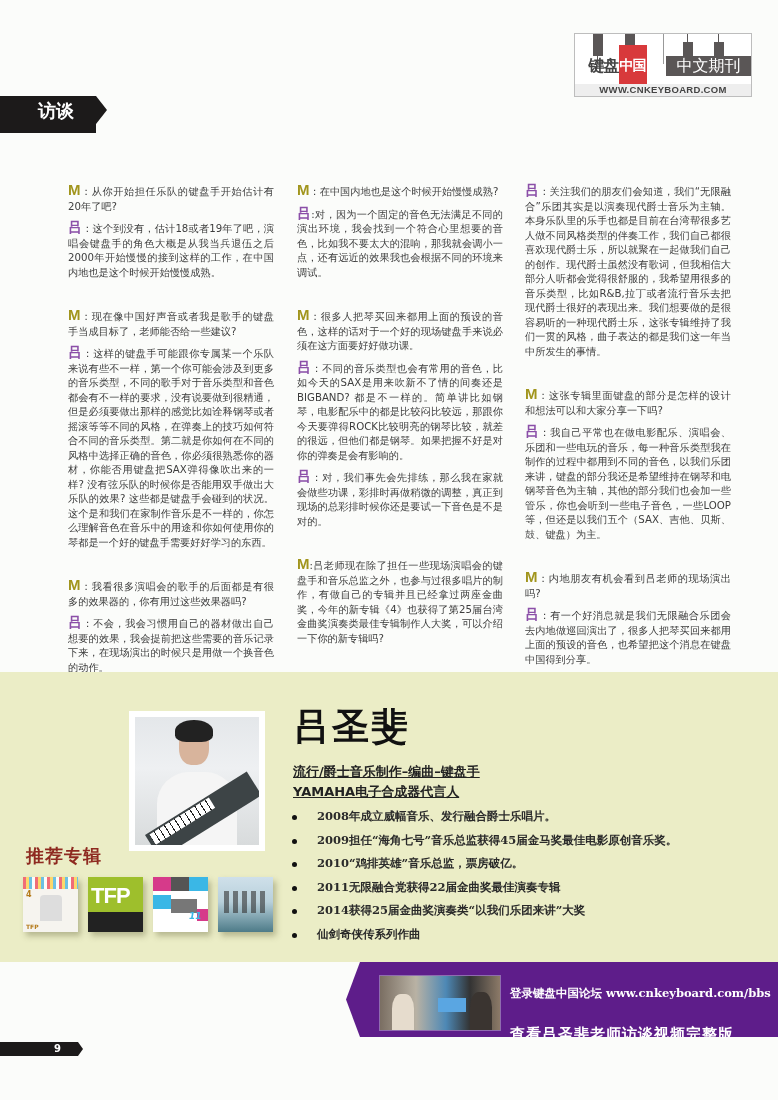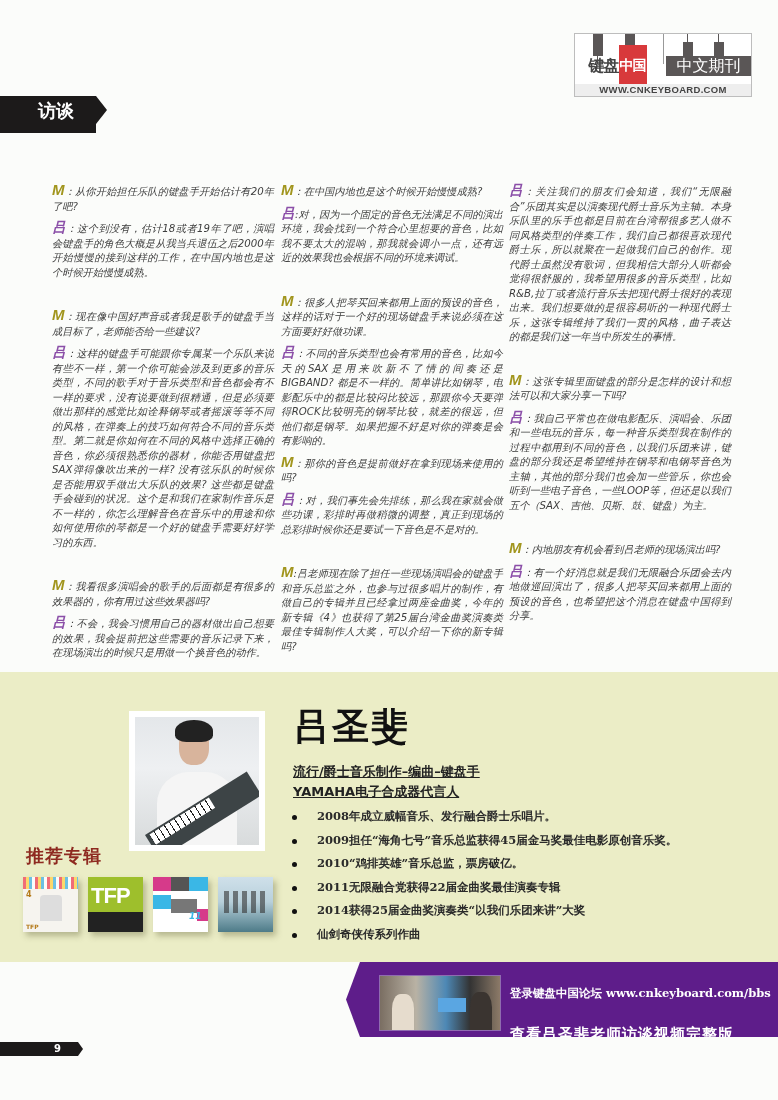--- a/index.html
+++ b/index.html
@@ -37,21 +37,21 @@
   }
   .section-tab::after {
     content: ""; position: absolute; right: -11px; top: 0; width: 0; height: 0;
     border-top: 14.5px solid transparent; border-bottom: 14.5px solid transparent; border-left: 11px solid #1c1a1a;
   }
   
   .col { position: absolute; top: 183px; width: 222px; font-size: 10.2px; line-height: 14.5px; color:#3d3d3d; }
   .col1 { left: 52px; }
   .col2 { left: 281px; }
   .col3 { left: 509px; }
-  .qa { margin: 0 0 6px 0; text-align: justify; font-style: italic; }
+  .qa { margin: 0 0 6px 16px; text-align: justify; }
   .qa .tag-m { color: #a1951d; font-weight: bold; font-size: 15px; font-family: "Liberation Sans", sans-serif; }
   .qa .tag-l { color: #8b4fa8; font-weight: bold; font-size: 14px; }
   .gap-lg { height: 22px; }
   
   .bio {
     position: absolute; left: 0; top: 672px; width: 778px; height: 290px; background: #ebedc6;
   }
   .portrait {
     position: absolute; left: 129px; top: 39px; width: 136px; height: 140px; background:#fff; padding: 6px; box-sizing: border-box;
   }
@@ -157,21 +157,20 @@
   <p class="qa"><span class="tag-m">M</span><span>：我看很多演唱会的歌手的后面都是有很多的效果器的，你有用过这些效果器吗?</span></p>
   <p class="qa"><span class="tag-l">吕</span><span>：不会，我会习惯用自己的器材做出自己想要的效果，我会提前把这些需要的音乐记录下来，在现场演出的时候只是用做一个换音色的动作。</span></p>
 </div>
 
 <div class="col col2">
   <p class="qa"><span class="tag-m">M</span><span>：在中国内地也是这个时候开始慢慢成熟?</span></p>
   <p class="qa"><span class="tag-l">吕</span><span>:对，因为一个固定的音色无法满足不同的演出环境，我会找到一个符合心里想要的音色，比如我不要太大的混响，那我就会调小一点，还有远近的效果我也会根据不同的环境来调试。</span></p>
   <div class="gap-lg"></div>
   <p class="qa"><span class="tag-m">M</span><span>：很多人把琴买回来都用上面的预设的音色，这样的话对于一个好的现场键盘手来说必须在这方面要好好做功课。</span></p>
   <p class="qa"><span class="tag-l">吕</span><span>：不同的音乐类型也会有常用的音色，比如今天的SAX是用来吹新不了情的间奏还是BIGBAND? 都是不一样的。简单讲比如钢琴，电影配乐中的都是比较闷比较远，那跟你今天要弹得ROCK比较明亮的钢琴比较，就差的很远，但他们都是钢琴。如果把握不好是对你的弹奏是会有影响的。</span></p>
-  <p class="qa"><span class="tag-m">M</span><span>：那你的音色是提前做好在拿到现场来使用的吗?</span></p>
   <p class="qa"><span class="tag-l">吕</span><span>：对，我们事先会先排练，那么我在家就会做些功课，彩排时再做稍微的调整，真正到现场的总彩排时候你还是要试一下音色是不是对的。</span></p>
   <div class="gap-lg"></div>
   <p class="qa"><span class="tag-m">M</span><span>:吕老师现在除了担任一些现场演唱会的键盘手和音乐总监之外，也参与过很多唱片的制作，有做自己的专辑并且已经拿过两座金曲奖，今年的新专辑《4》也获得了第25届台湾金曲奖演奏类最佳专辑制作人大奖，可以介绍一下你的新专辑吗?</span></p>
 </div>
 
 <div class="col col3">
   <p class="qa"><span class="tag-l">吕</span><span>：关注我们的朋友们会知道，我们“无限融合”乐团其实是以演奏现代爵士音乐为主轴。本身乐队里的乐手也都是目前在台湾帮很多艺人做不同风格类型的伴奏工作，我们自己都很喜欢现代爵士乐，所以就聚在一起做我们自己的创作。现代爵士虽然没有歌词，但我相信大部分人听都会觉得很舒服的，我希望用很多的音乐类型，比如R&amp;B,拉丁或者流行音乐去把现代爵士很好的表现出来。我们想要做的是很容易听的一种现代爵士乐，这张专辑维持了我们一贯的风格，曲子表达的都是我们这一年当中所发生的事情。</span></p>
   <div class="gap-lg"></div>
   <p class="qa"><span class="tag-m">M</span><span>：这张专辑里面键盘的部分是怎样的设计和想法可以和大家分享一下吗?</span></p>
   <p class="qa"><span class="tag-l">吕</span><span>：我自己平常也在做电影配乐、演唱会、乐团和一些电玩的音乐，每一种音乐类型我在制作的过程中都用到不同的音色，以我们乐团来讲，键盘的部分我还是希望维持在钢琴和电钢琴音色为主轴，其他的部分我们也会加一些管乐，你也会听到一些电子音色，一些LOOP等，但还是以我们五个（SAX、吉他、贝斯、鼓、键盘）为主。</span></p>

